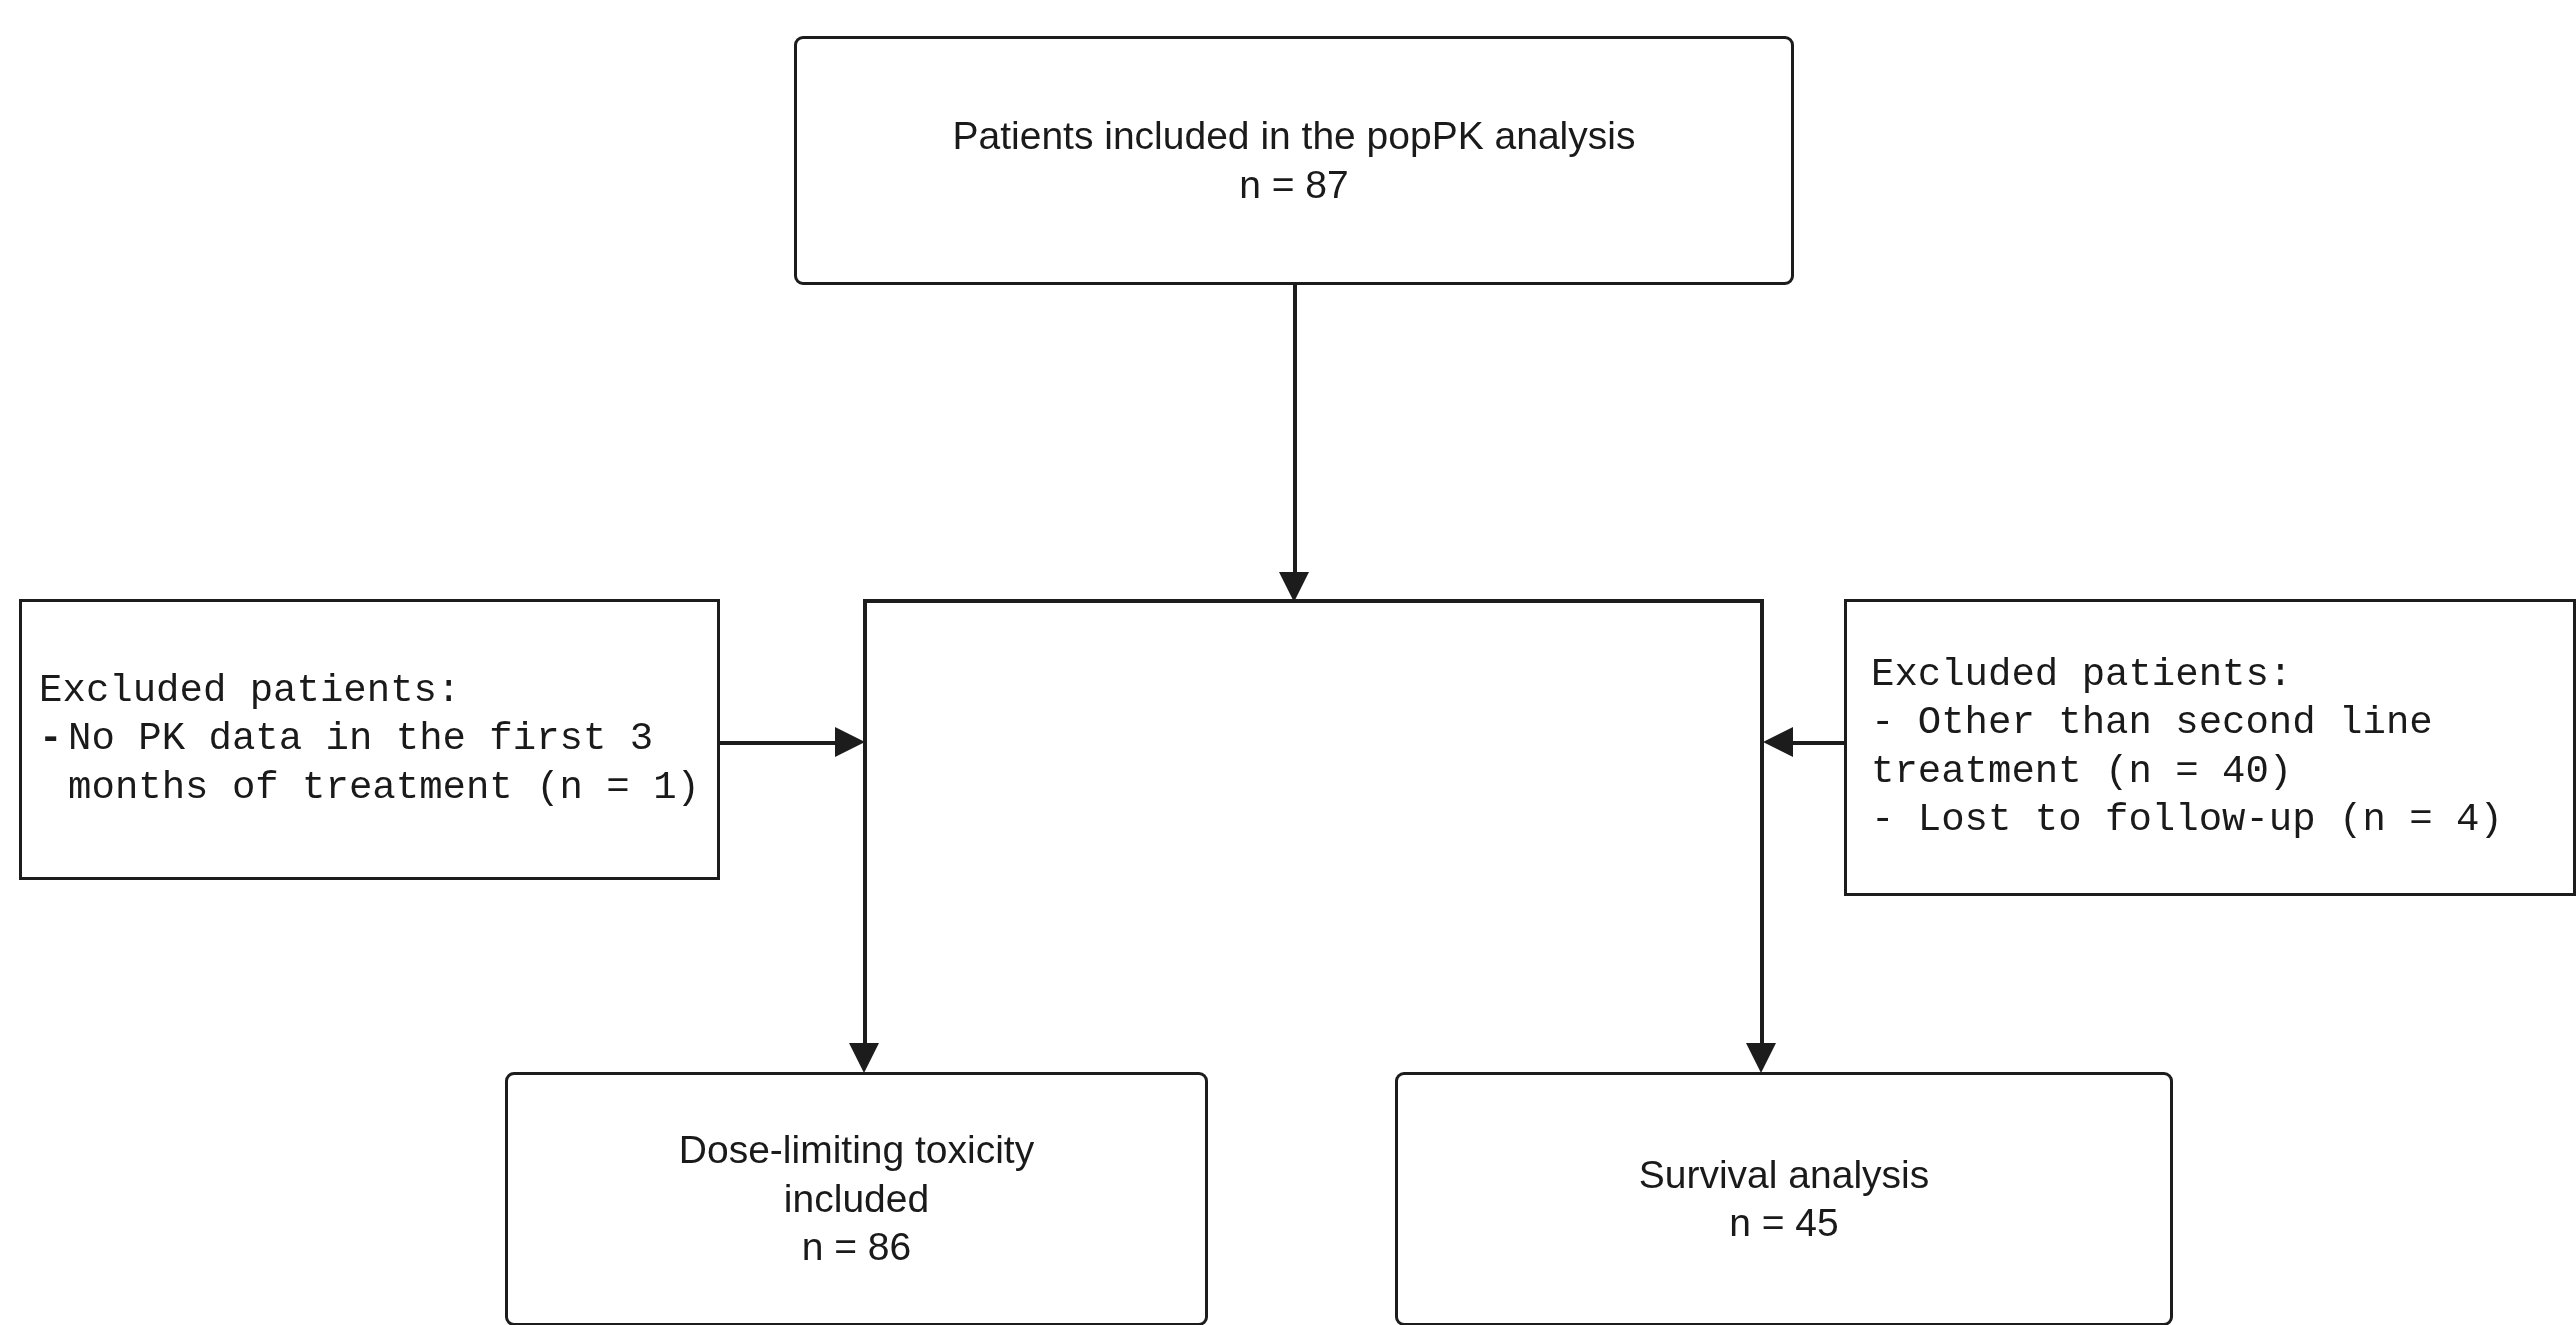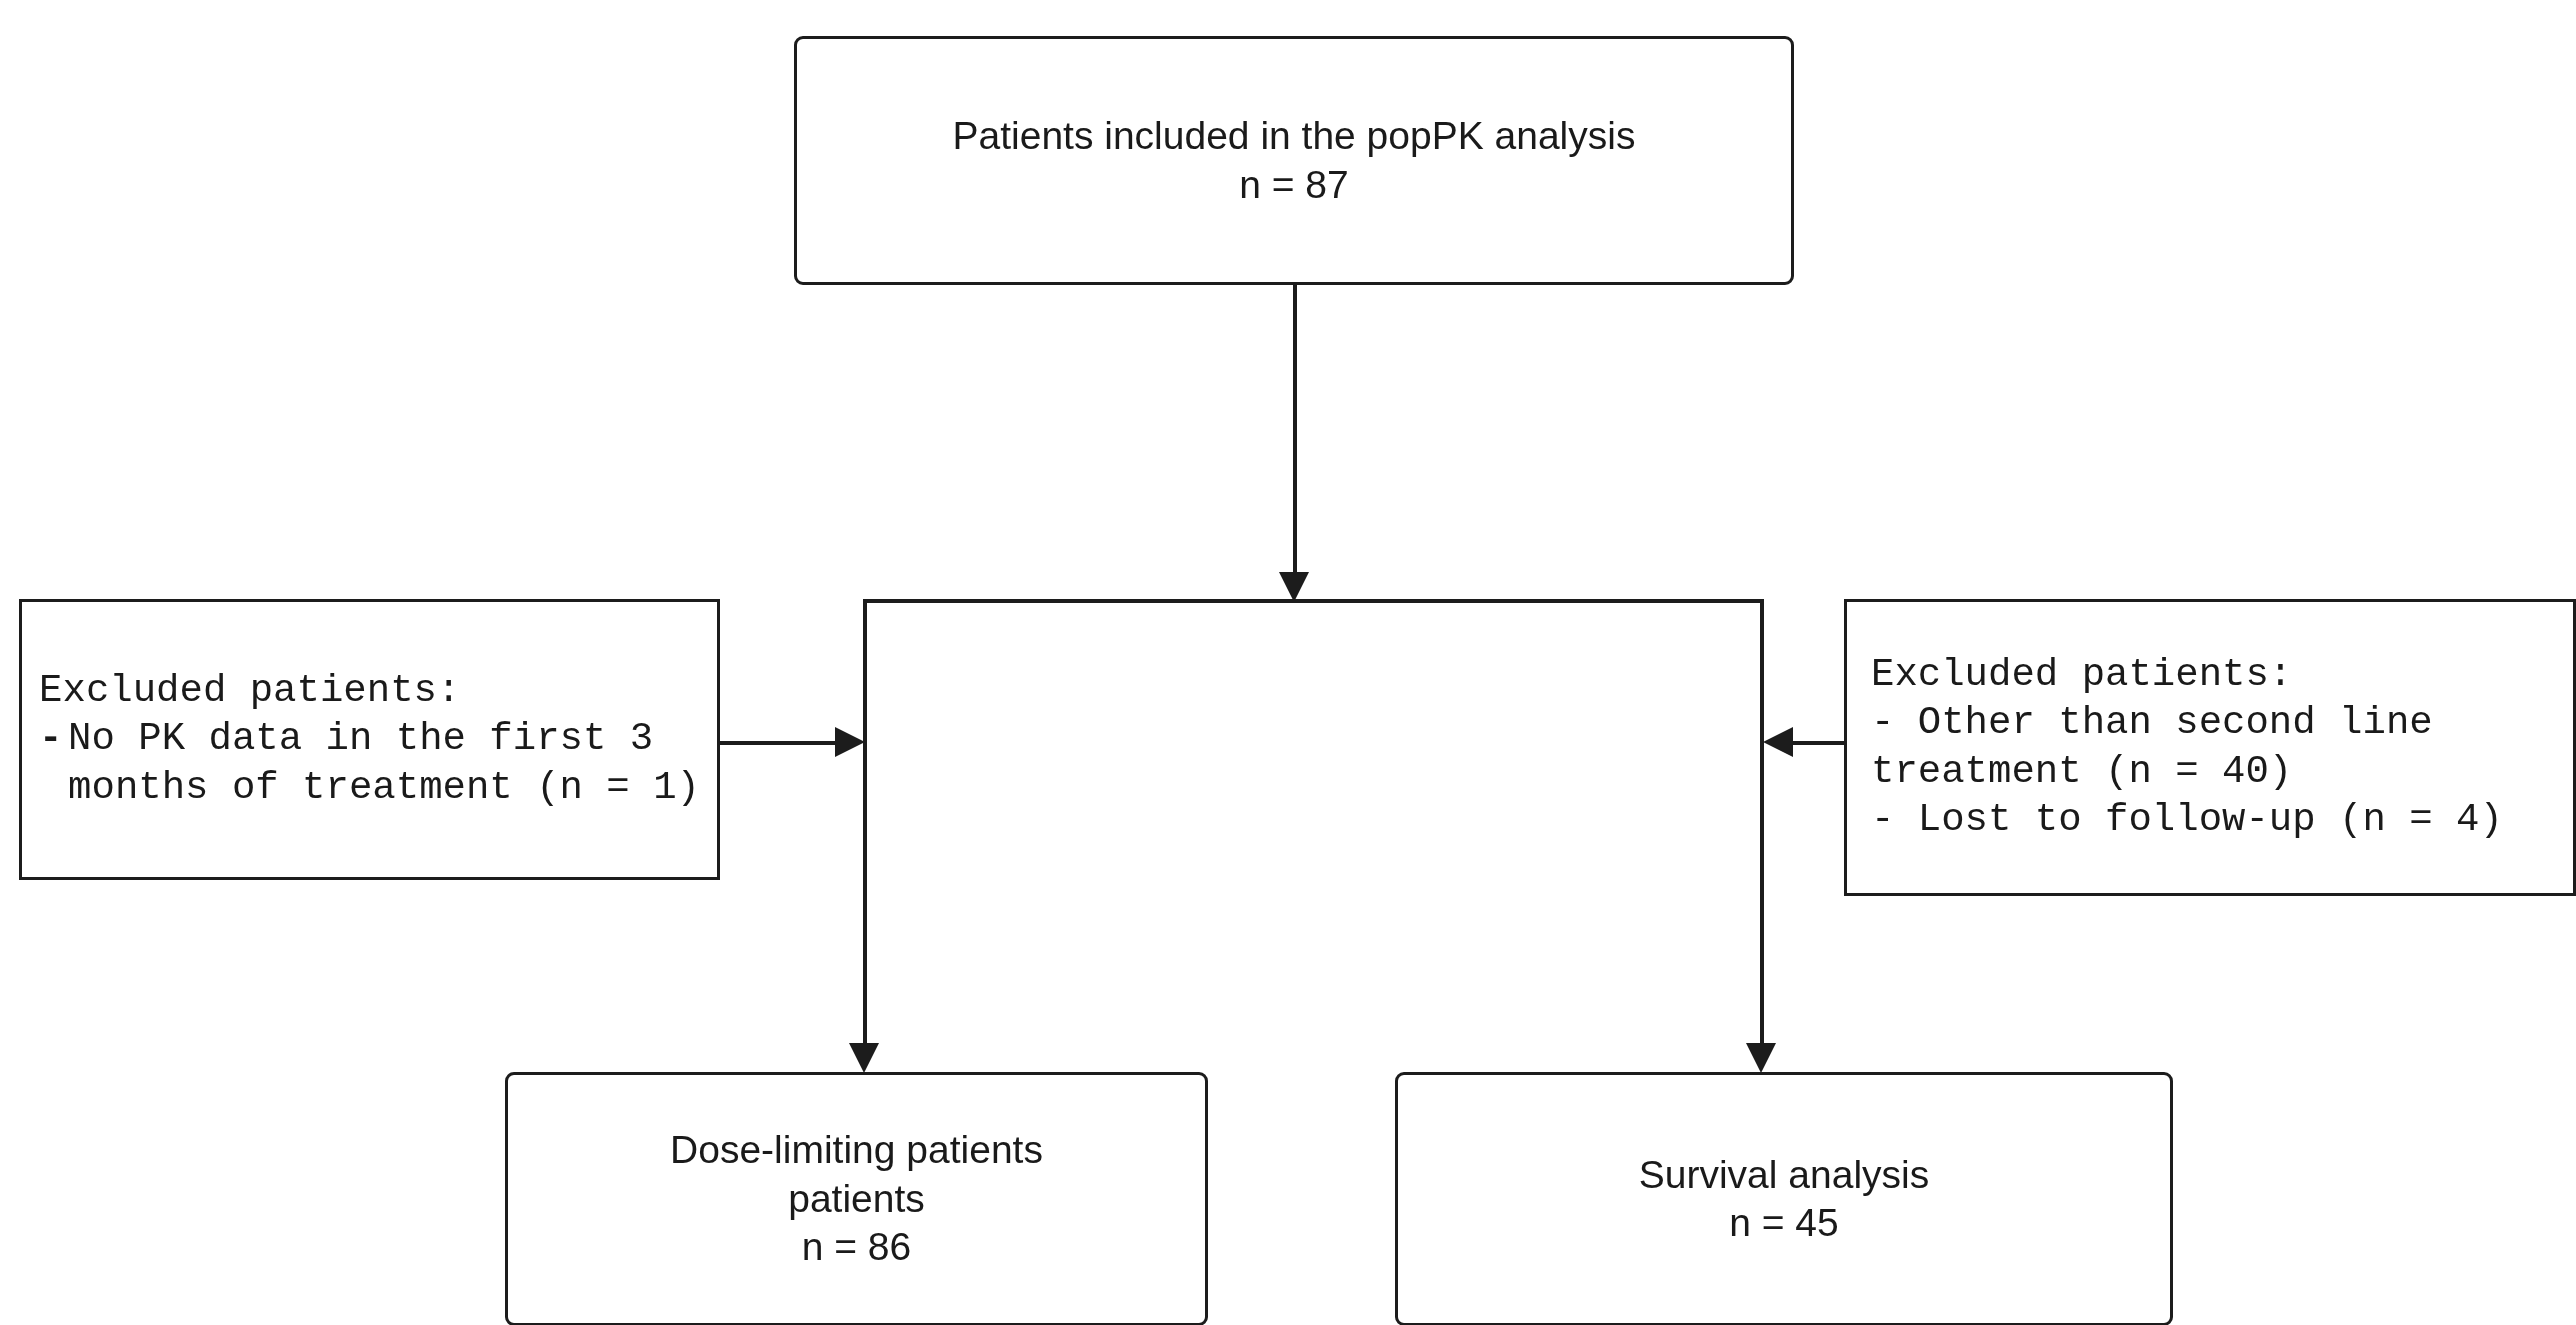--- a/index.html
+++ b/index.html
@@ -152,22 +152,22 @@
   </div>
 
   <div class="node lefted" id="node-excluded-right">
     <div class="node-line">Excluded patients:</div>
     <div class="node-line">- Other than second line
 treatment (n = 40)</div>
     <div class="node-line">- Lost to follow-up (n = 4)</div>
   </div>
 
   <div class="node centered" id="node-dlt">
-    <div class="node-line">Dose-limiting patients</div>
-    <div class="node-line">patients</div>
+    <div class="node-line">Dose-limiting toxicity</div>
+    <div class="node-line">included</div>
     <div class="node-line">n = 86</div>
   </div>
 
   <div class="node centered" id="node-survival">
     <div class="node-line">Survival analysis</div>
     <div class="node-line">n = 45</div>
   </div>
 
 </div>
 

